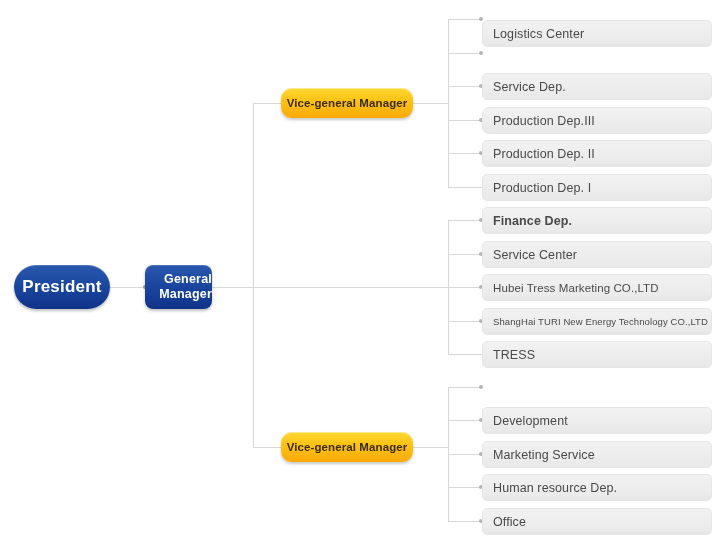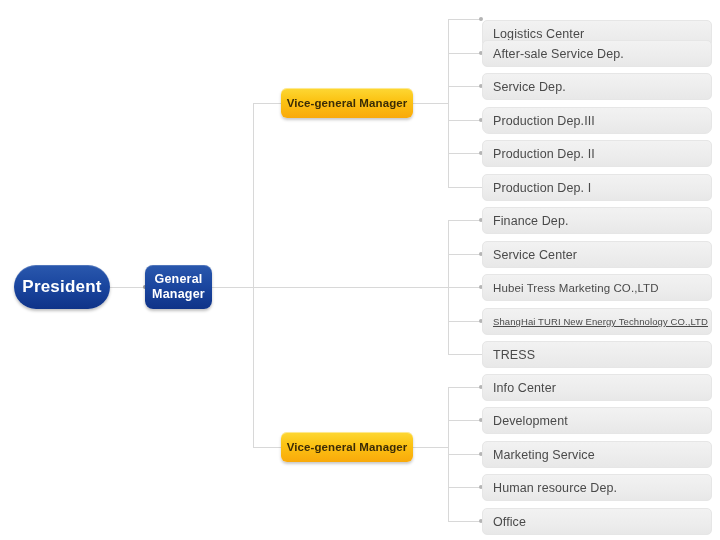--- a/index.html
+++ b/index.html
@@ -37,27 +37,27 @@
     color: #ffffff;
     display: flex;
     align-items: center;
     justify-content: center;
     text-align: center;
     font-weight: bold;
     letter-spacing: 0.2px;
     line-height: 1.22;
   }
   .node-president { font-size: 17px; border-radius: 22px; }
-  .node-gm { font-size: 12.5px; }
+  .node-gm { font-size: 12.5px; align-items: flex-end; }
 
   
   .node-yellow {
     position: absolute;
     box-sizing: border-box;
-    border-radius: 6px;
+    border-radius: 11px;
     background: linear-gradient(to bottom, #fdd835 0%, #fcc415 40%, #f9a90a 100%);
     box-shadow: 0 2px 3px rgba(0,0,0,0.22), inset 0 1px 0 rgba(255,255,255,0.45);
     color: #3b2c06;
     display: flex;
     align-items: center;
     justify-content: center;
     font-weight: bold;
     font-size: 11.5px;
     letter-spacing: 0.1px;
   }
@@ -149,49 +149,47 @@
   <div class="dot" style="left:281px; top:101px;"></div>
   <div class="node-yellow" style="left:281px; top:88px; width:132px; height:30px;">Vice-general Manager</div>
 
   <div class="dot" style="left:281px; top:445px;"></div>
   <div class="node-yellow" style="left:281px; top:432px; width:132px; height:30px;">Vice-general Manager</div>
 
   <div class="dot" style="top:17px;"></div>
   <div class="leaf" style="top:20px;">Logistics Center</div>
 
   <div class="dot" style="top:51px;"></div>
-  <div class="leaf" style="top:40px;">After-sale Service Dep.</div>
 
   <div class="dot" style="top:84px;"></div>
   <div class="leaf" style="top:73px;">Service Dep.</div>
 
   <div class="dot" style="top:118px;"></div>
   <div class="leaf" style="top:107px;border-radius:7px;">Production Dep.III</div>
 
   <div class="dot" style="top:151px;"></div>
   <div class="leaf" style="top:174px;">Production Dep. I</div>
 
   <div class="leaf" style="top:140px;">Production Dep. II</div>
 
   <div class="dot" style="top:218px;"></div>
-  <div class="leaf" style="top:207px;">Finance Dep.</div>
+  <div class="leaf" style="top:207px;font-weight:bold;">Finance Dep.</div>
 
   <div class="dot" style="top:252px;"></div>
   <div class="leaf" style="top:241px;">Service Center</div>
 
   <div class="dot" style="top:285px;"></div>
   <div class="leaf" style="top:274px; font-size:11.5px;">Hubei Tress Marketing CO.,LTD</div>
 
   <div class="dot" style="top:319px;"></div>
-  <div class="leaf small" style="top:308px;text-decoration:underline;">ShangHai TURI New Energy Technology CO.,LTD</div>
+  <div class="leaf small" style="top:308px;">ShangHai TURI New Energy Technology CO.,LTD</div>
 
   <div class="leaf" style="top:341px;">TRESS</div>
 
   <div class="dot" style="top:385px;"></div>
-  <div class="leaf" style="top:374px;">Info Center</div>
 
   <div class="dot" style="top:418px;"></div>
   <div class="leaf" style="top:407px;">Development</div>
 
   <div class="dot" style="top:452px;"></div>
   <div class="leaf" style="top:441px;">Marketing Service</div>
 
   <div class="dot" style="top:485px;"></div>
   <div class="leaf" style="top:474px;">Human resource Dep.</div>
 

